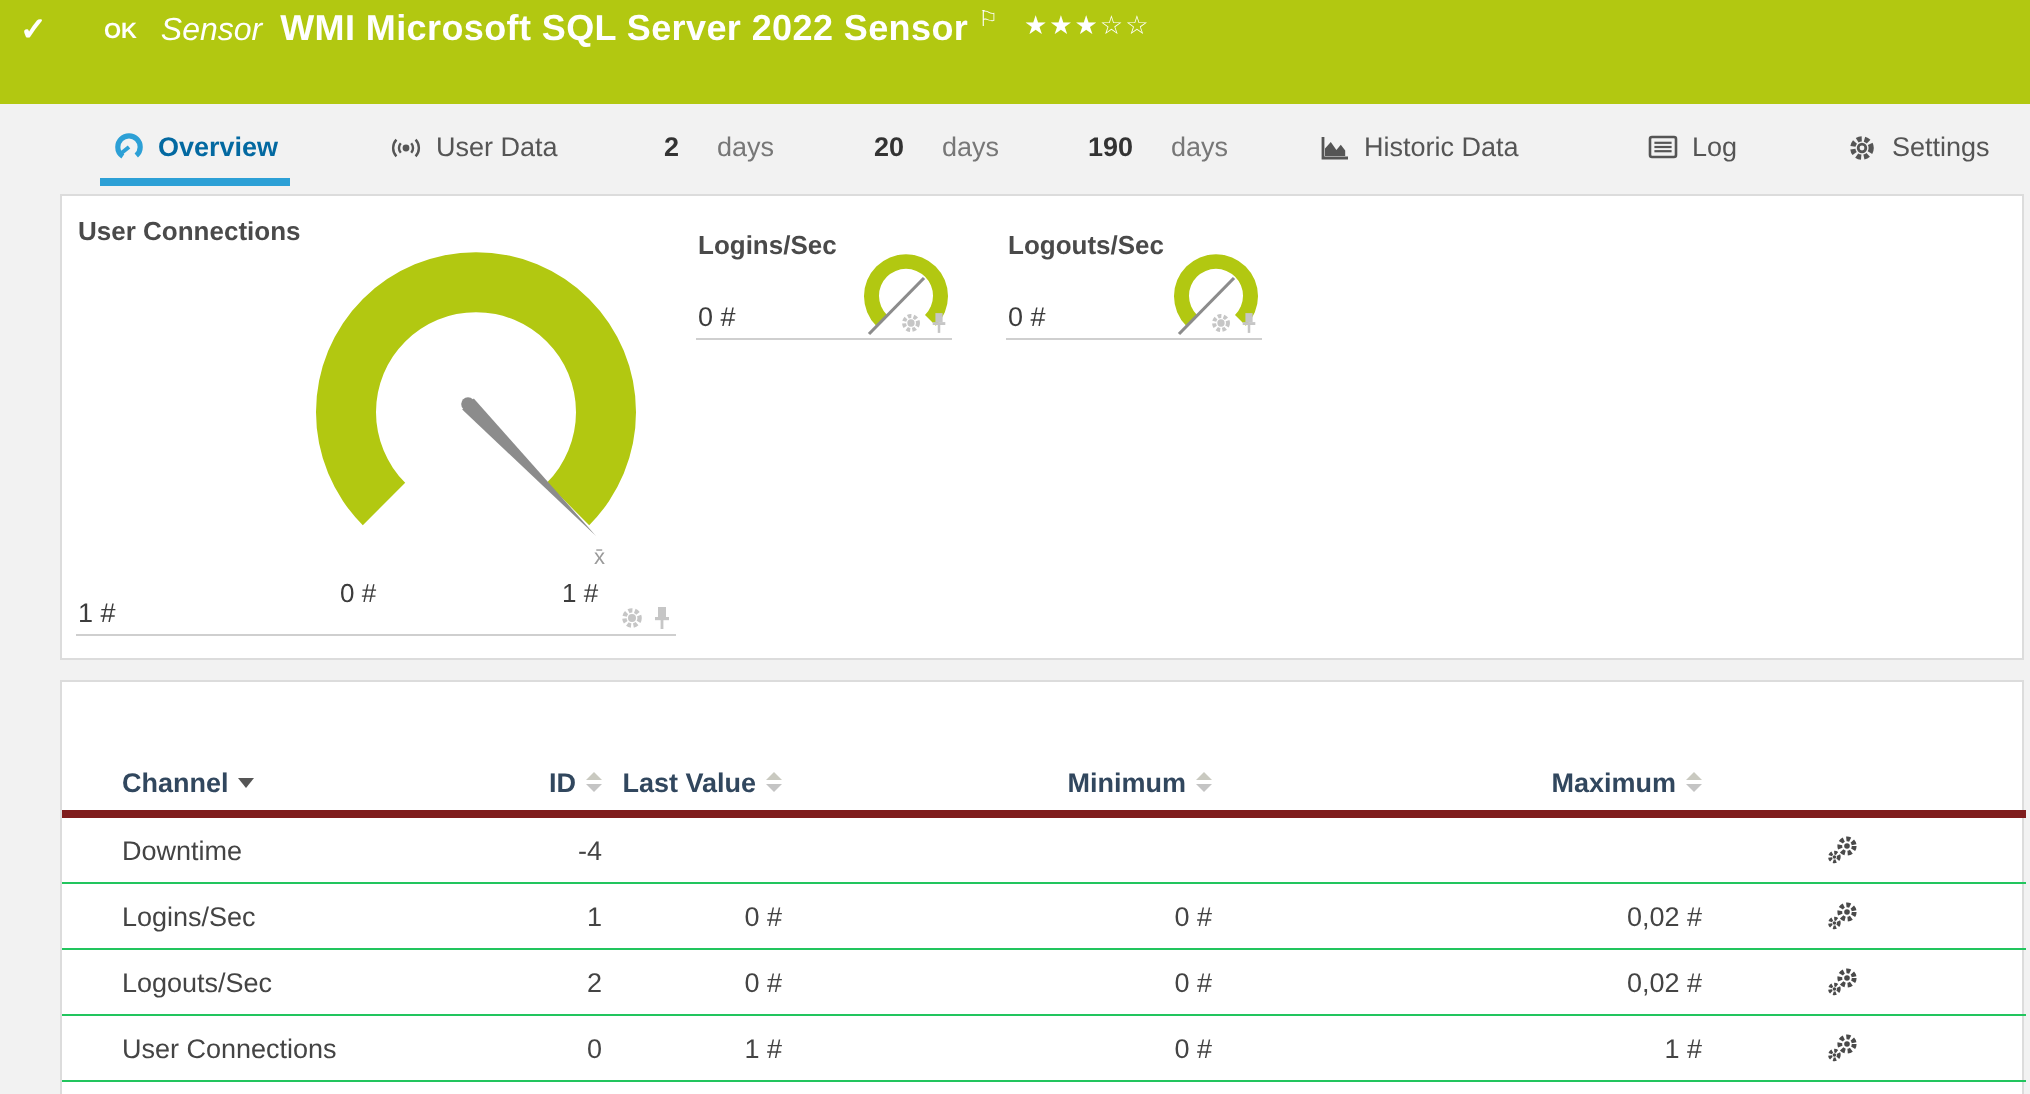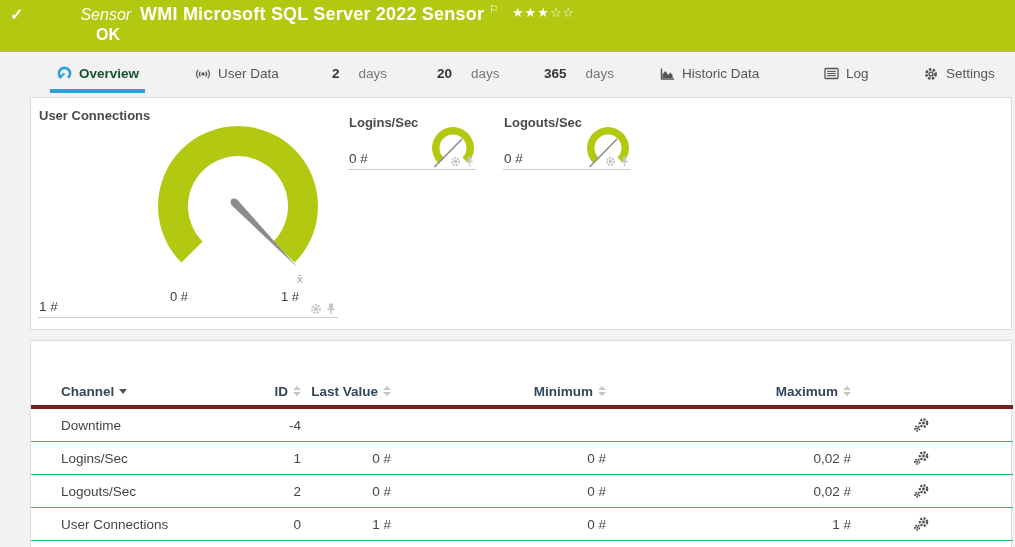--- a/index.html
+++ b/index.html
@@ -8,29 +8,29 @@
           font-family:"Liberation Sans", sans-serif; }
 
   
   .topbar { position:absolute; left:0; top:0; width:1015px; height:52px; background:#b2c811; color:#fff; }
   .topbar-line { position:absolute; left:10px; top:4px; display:flex; align-items:baseline; gap:9px; }
   .check { font-size:16px; font-weight:bold; }
   .sensor-word { font-style:italic; font-size:16px;margin-left:48px; }
   .sensor-title { font-size:18px; font-weight:bold; letter-spacing:.2px; }
   .flag { font-size:11px; position:relative; top:-7px; left:-4px; }
   .stars { font-size:13px; letter-spacing:1px; position:relative; top:-3px; }
-  .ok-badge { position:absolute; left:52px; top:26px; font-size:16px; font-weight:bold;margin-left:44px; }
+  .ok-badge { position:absolute; left:52px; top:10px; font-size:11px; font-weight:bold; }
 
   
   .tabbar { position:absolute; left:0; top:52px; width:1015px; height:45px; background:#f2f2f2; }
   .tab { position:absolute; top:0; height:43px; display:flex; align-items:center; gap:7px;
          font-size:13.5px; color:#555; cursor:pointer; }
   .tab .num { font-weight:bold; color:#333; }
   .tab .unit { color:#777;margin-left:12px; }
-  .tab.active { color:#14532d; font-weight:bold; }
+  .tab.active { color:#0369a1; font-weight:bold; }
   .tab.active::after { content:""; position:absolute; left:-6px; right:-6px; bottom:2px; height:4px; background:#2da0d6; }
   .ticon { display:inline-flex; width:16px; height:15px; align-items:center; justify-content:center; }
 
   
   .panel { position:absolute; background:#fff; border:1px solid #dcdcdc; }
   .panel-gauges { left:30px; top:97px; width:982px; height:233px; }
   .panel-table  { left:30px; top:340px; width:982px; height:222px; }
 
   
   .widget { position:absolute; border-bottom:1px solid #cfcfcf; }
@@ -102,21 +102,21 @@
     </div>
     <div class="tab" style="left:332px">
       <span class="num">2</span>
       <span class="unit">days</span>
     </div>
     <div class="tab" style="left:437px">
       <span class="num">20</span>
       <span class="unit">days</span>
     </div>
     <div class="tab" style="left:544px">
-      <span class="num">365</span>
+      <span class="num">190</span>
       <span class="unit">days</span>
     </div>
     <div class="tab" style="left:659px">
       <span class="ticon">
         <svg width="15" height="14" viewBox="0 0 15 14">
           <path d="M1.5,1.5 V12 H14" fill="none" stroke="#555" stroke-width="1.4"></path>
           <polygon points="2.5,11 2.5,7.2 5.4,4 8.2,8 10.4,5.4 12.6,8.2 12.6,11" fill="#555"></polygon>
         </svg>
       </span>
       <span>Historic Data</span>

